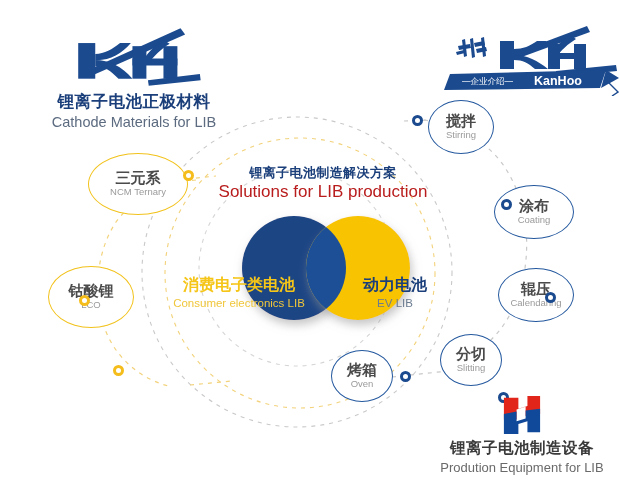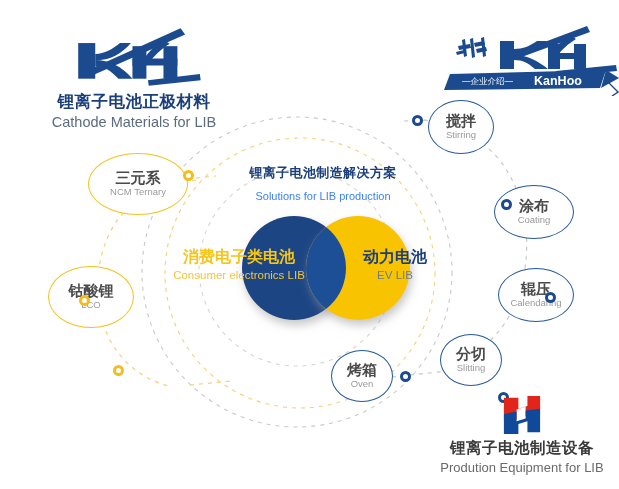--- a/index.html
+++ b/index.html
@@ -37,24 +37,24 @@
   #kanhoo-banner { left: 440px; top: 20px; width: 179px; height: 76px; }
   #kanhoo-banner svg { display: block; }
 
   
   #center-title { left: 208px; top: 164px; width: 230px; text-align: center; }
   #center-title .cn {
     font-size: 13px; font-weight: bold; color: #1b3f7a;
     letter-spacing: .4px; white-space: nowrap;
   }
   #center-title .en {
-    font-size: 11px; color: #3b82f6; margin-top: 8px; white-space: nowrap;
-  }
-
-  .venn-label { position: absolute; text-align: center; white-space: nowrap; }
+    font-size: 17px; color: #b91c1c; margin-top: 0; white-space: nowrap;
+  }
+
+  .venn-label { position: absolute; text-align: center; white-space: nowrap; margin-top: 28px; }
   .venn-label .cn { font-size: 16px; font-weight: bold; }
   .venn-label .en { font-size: 11.5px; margin-top: 1px; }
 
   #venn-label-left { left: 164px; top: 247px; width: 150px; }
   #venn-label-left .cn { color: #f5c518; }
   #venn-label-left .en { color: #f0c63a; }
 
   #venn-label-right { left: 345px; top: 247px; width: 100px; }
   #venn-label-right .cn { color: #1b3f7a; }
   #venn-label-right .en { color: #6b7b90; }

